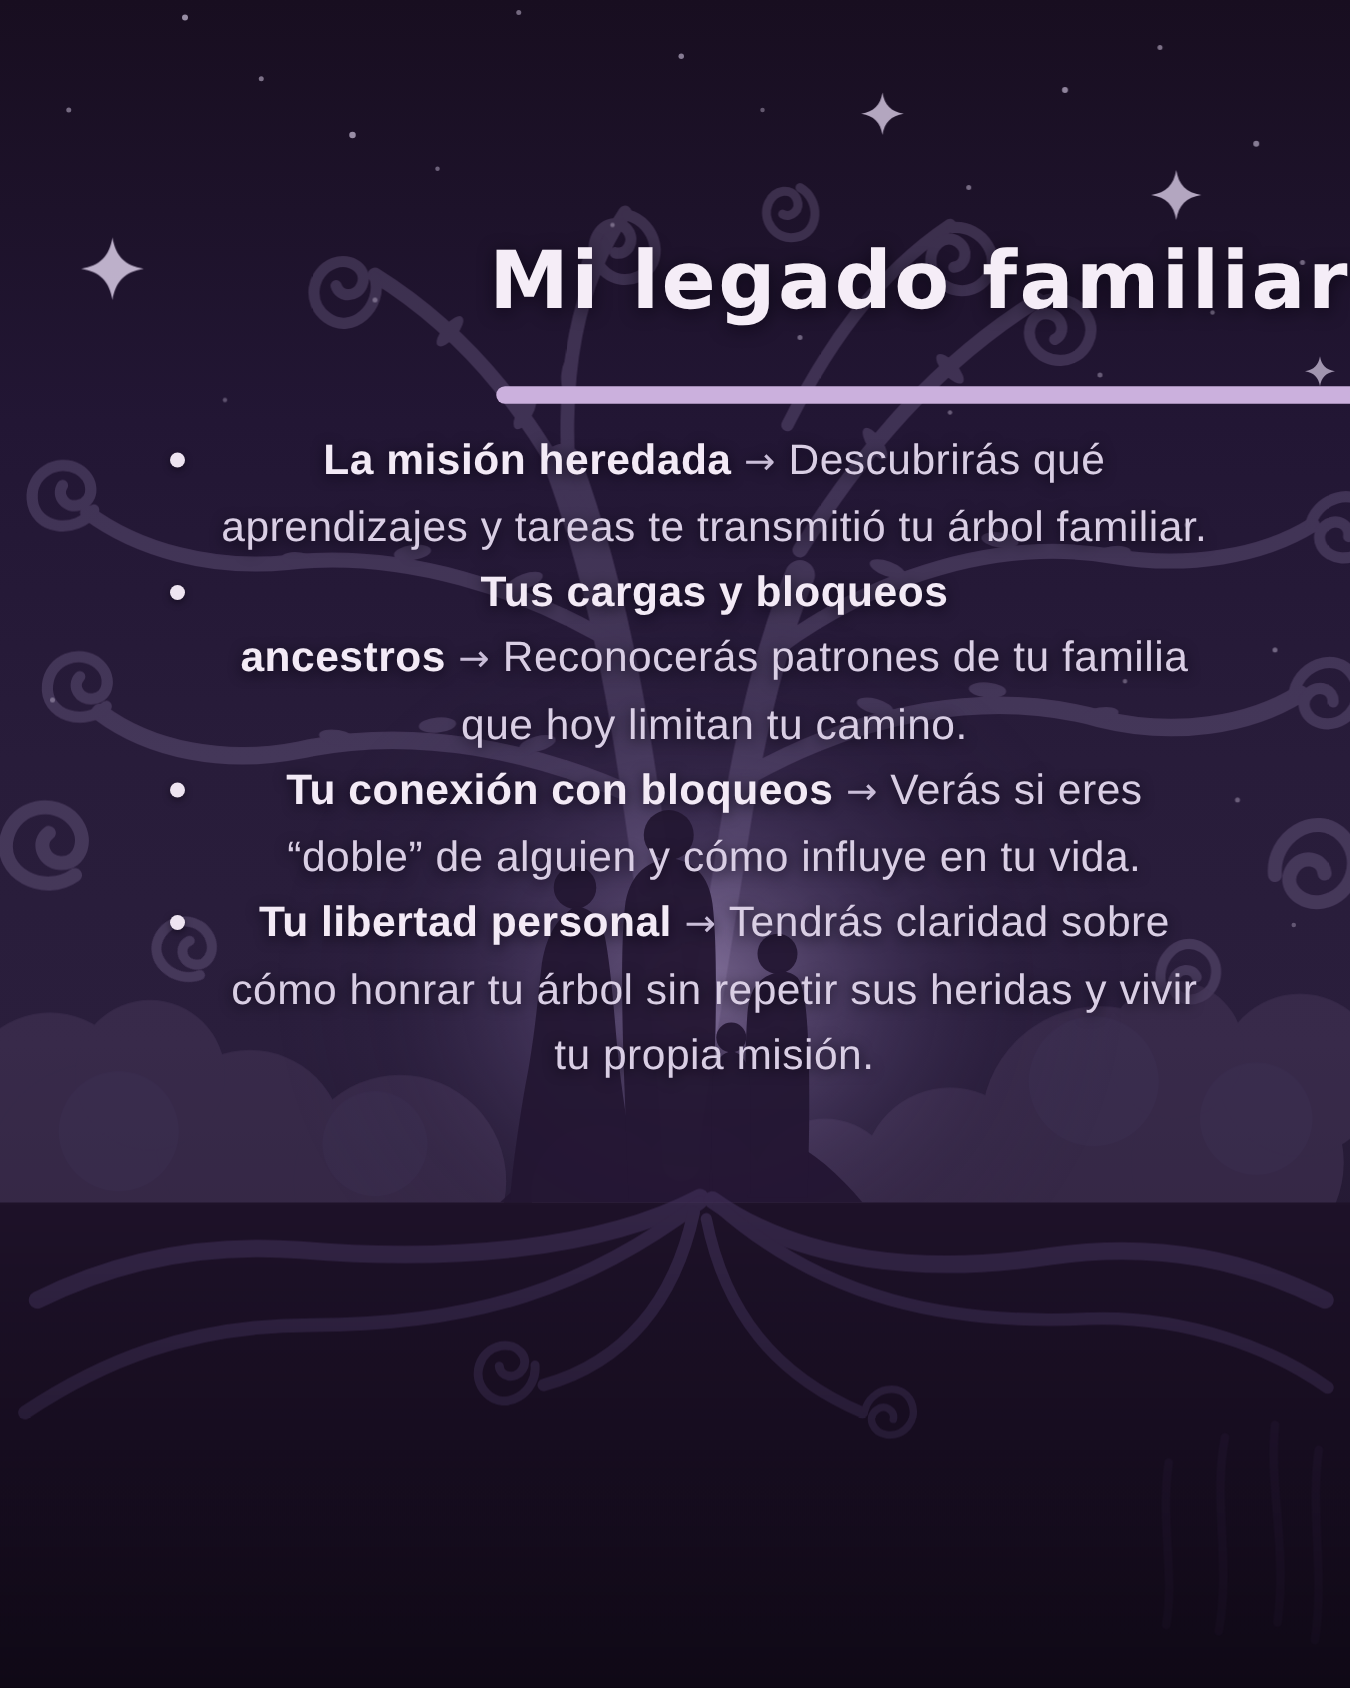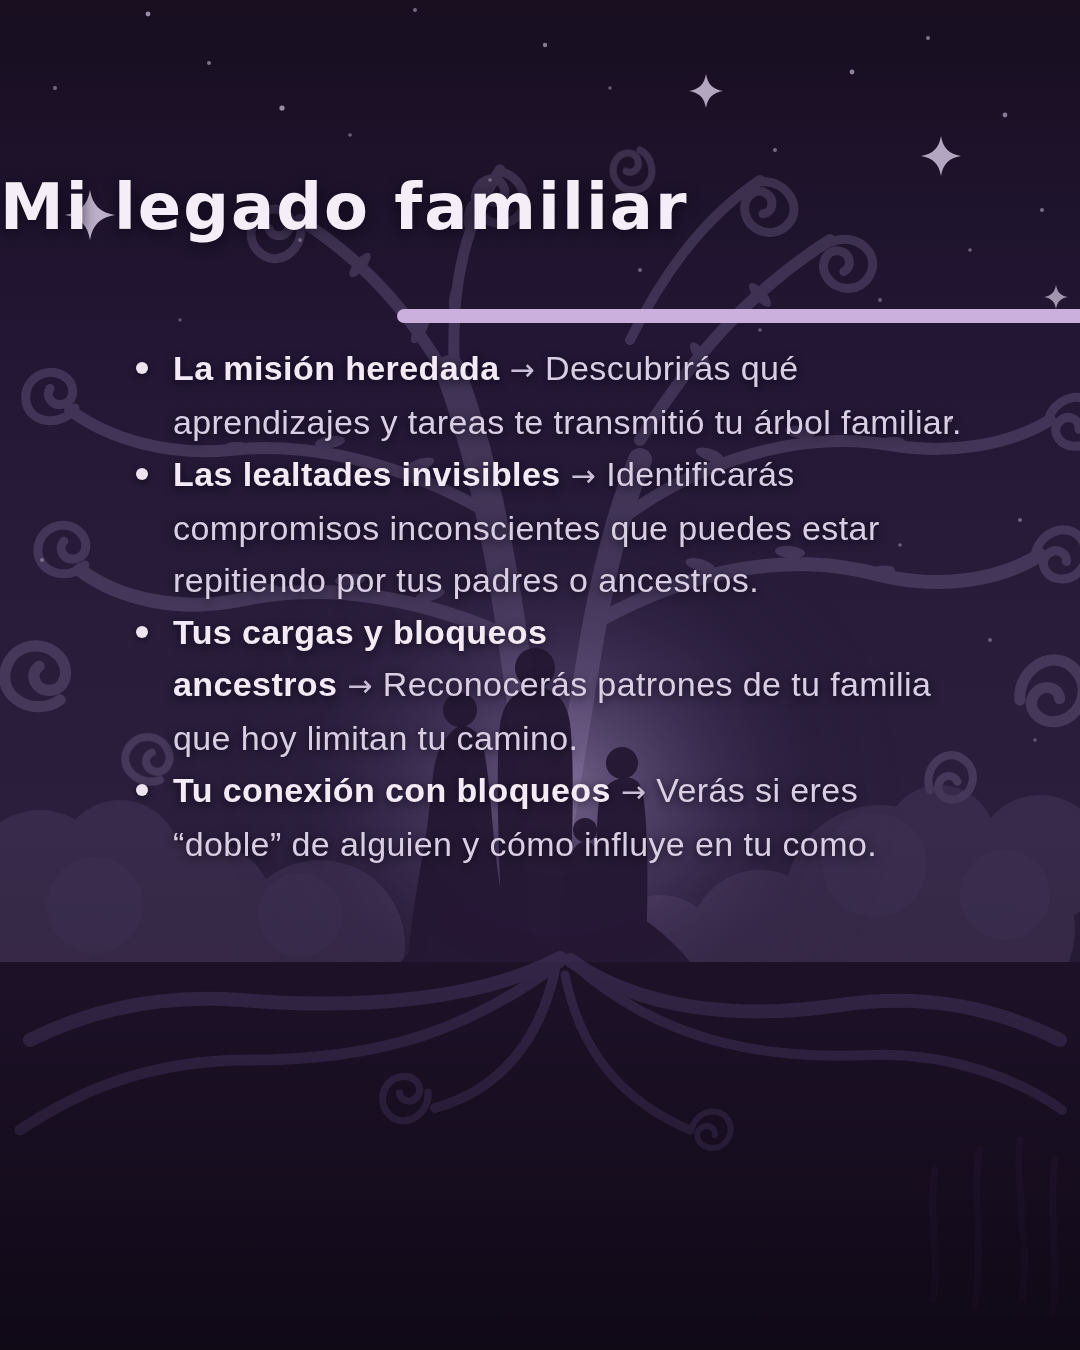--- a/index.html
+++ b/index.html
@@ -3,34 +3,34 @@
 <meta charset="utf-8">
 <style>
   html,body{margin:0;padding:0;background:#0d0813;}
   .canvas{
     position:relative;width:1080px;height:1350px;overflow:hidden;
     background:#190f21;font-family:"Liberation Sans",sans-serif;
   }
   .bg{position:absolute;inset:0;display:block;}
   .content{position:absolute;inset:0;}
   .title{
-    position:absolute;top:170px;left:0;width:100%;margin:0;
-    text-align:left;
+    position:absolute;top:188px;left:0;width:100%;margin:0;
+    text-align:right;
     font-family:"DejaVu Sans",sans-serif;
     font-weight:700;font-size:64px;letter-spacing:2px;
     color:#f5edf7;
     text-shadow:0 3px 14px rgba(8,3,14,.65);
   }
   .underline{
     position:absolute;top:309px;left:397px;right:-14px;height:14px;
     border-radius:8px;background:#cbb0dd;
   }
   .benefits{
     position:absolute;top:342px;left:136px;width:834px;
-    margin:0;padding:0;list-style:none;
+    margin:0;padding:0;list-style:none;text-align:center;
   }
   .benefits li{display:flex;margin:0;}
   .marker{flex:0 0 37px;}
   .dot{
     display:block;width:12px;height:12px;border-radius:50%;
     background:#eee4f1;margin-top:20px;
     box-shadow:0 2px 6px rgba(8,3,14,.5);
   }
   .benefits p{
     margin:0;font-size:34px;line-height:52px;letter-spacing:.4px;
@@ -232,29 +232,29 @@
       <li>
         <span class="marker">
             <i class="dot"></i>
           </span>
         <p><b class="term">La misión heredada</b><span class="arrow">→</span><span class="desc">Descubrirás qué aprendizajes y tareas te transmitió tu árbol familiar.</span></p>
       </li>
       <li>
         <span class="marker">
             <i class="dot"></i>
           </span>
-        <p><b class="term">Las lealtades invisibles</b><span class="arrow">→</span><span class="desc">Identificarás compromisos inconscientes que puedes estar repitiendo por tus padres o ancestros.</span></p>
-      </li>
-      <li>
-        <span class="marker">
-            <i class="dot"></i>
-          </span>
         <p><b class="term">Tus cargas y bloqueos ancestros</b><span class="arrow">→</span><span class="desc">Reconocerás patrones de tu familia que hoy limitan tu camino.</span></p>
       </li>
       <li>
         <span class="marker">
             <i class="dot"></i>
           </span>
-        <p><b class="term">Tu conexión con bloqueos</b><span class="arrow">→</span><span class="desc">Verás si eres “doble” de alguien y cómo influye en tu como.</span></p>
+        <p><b class="term">Tu conexión con bloqueos</b><span class="arrow">→</span><span class="desc">Verás si eres “doble” de alguien y cómo influye en tu vida.</span></p>
+      </li>
+      <li>
+        <span class="marker">
+            <i class="dot"></i>
+          </span>
+        <p><b class="term">Tu libertad personal</b><span class="arrow">→</span><span class="desc">Tendrás claridad sobre cómo honrar tu árbol sin repetir sus heridas y vivir tu propia misión.</span></p>
       </li>
     </ul>
   </div>
 </div>
 
 </body></html>

